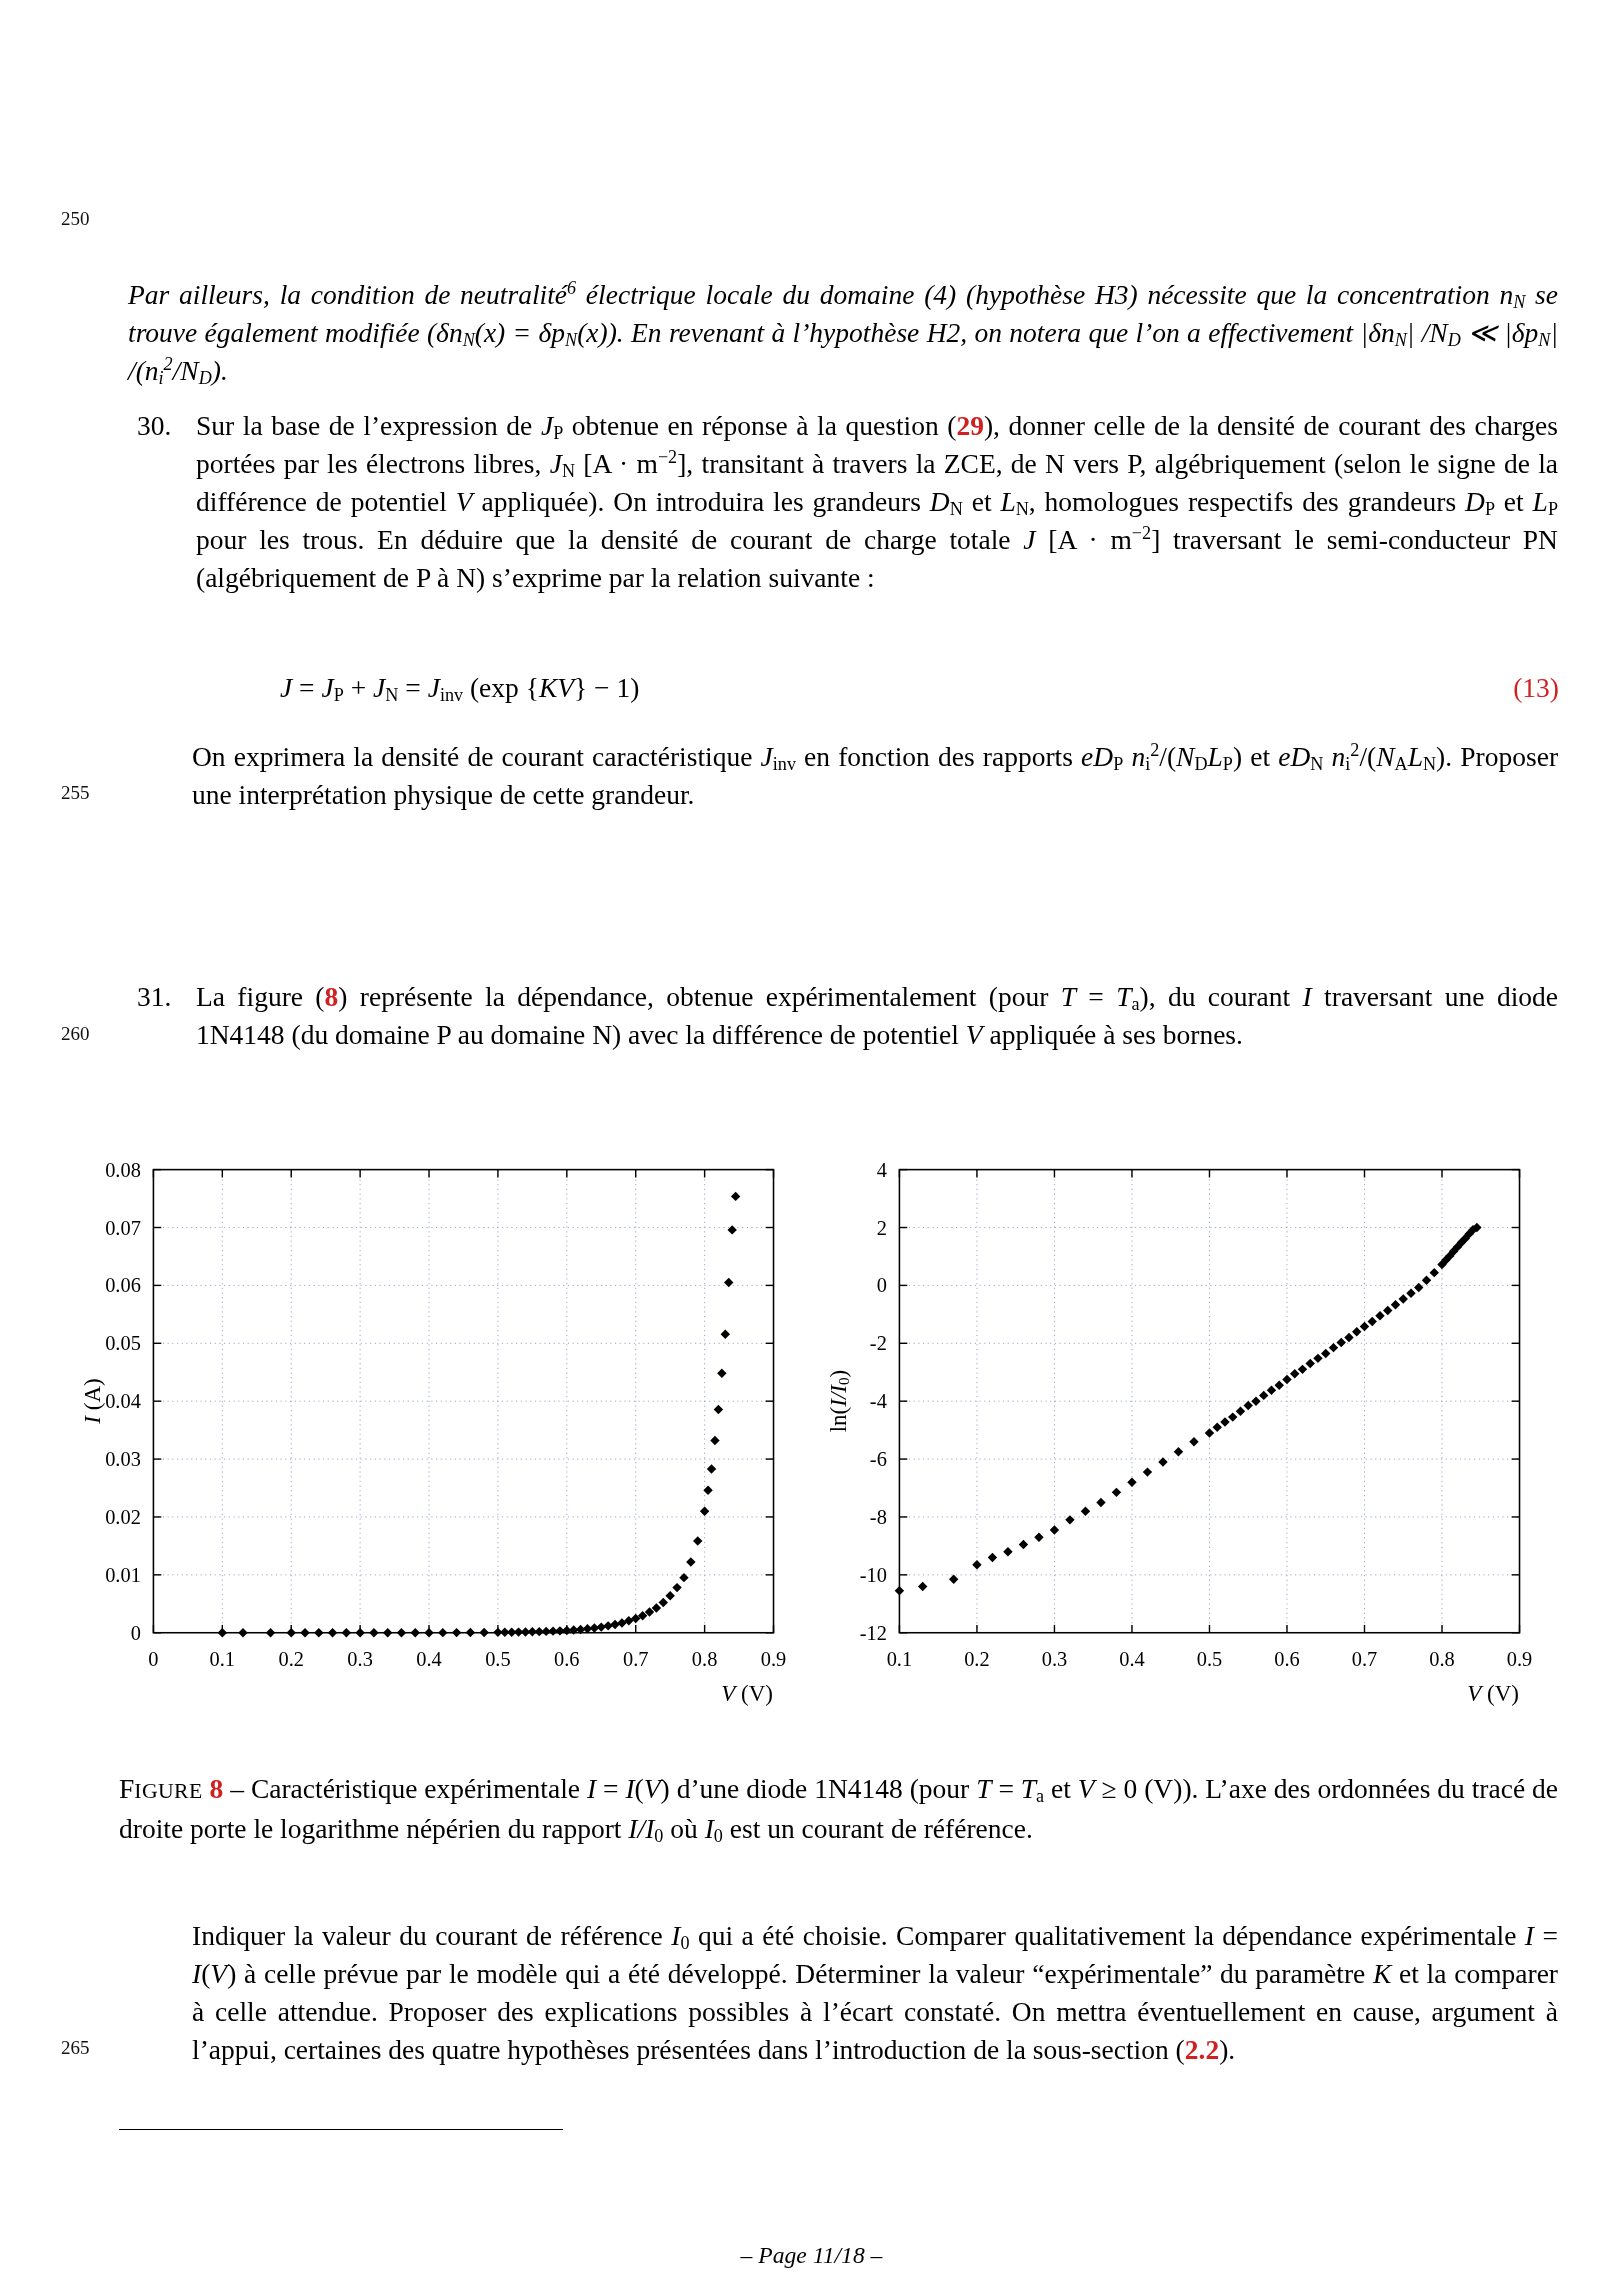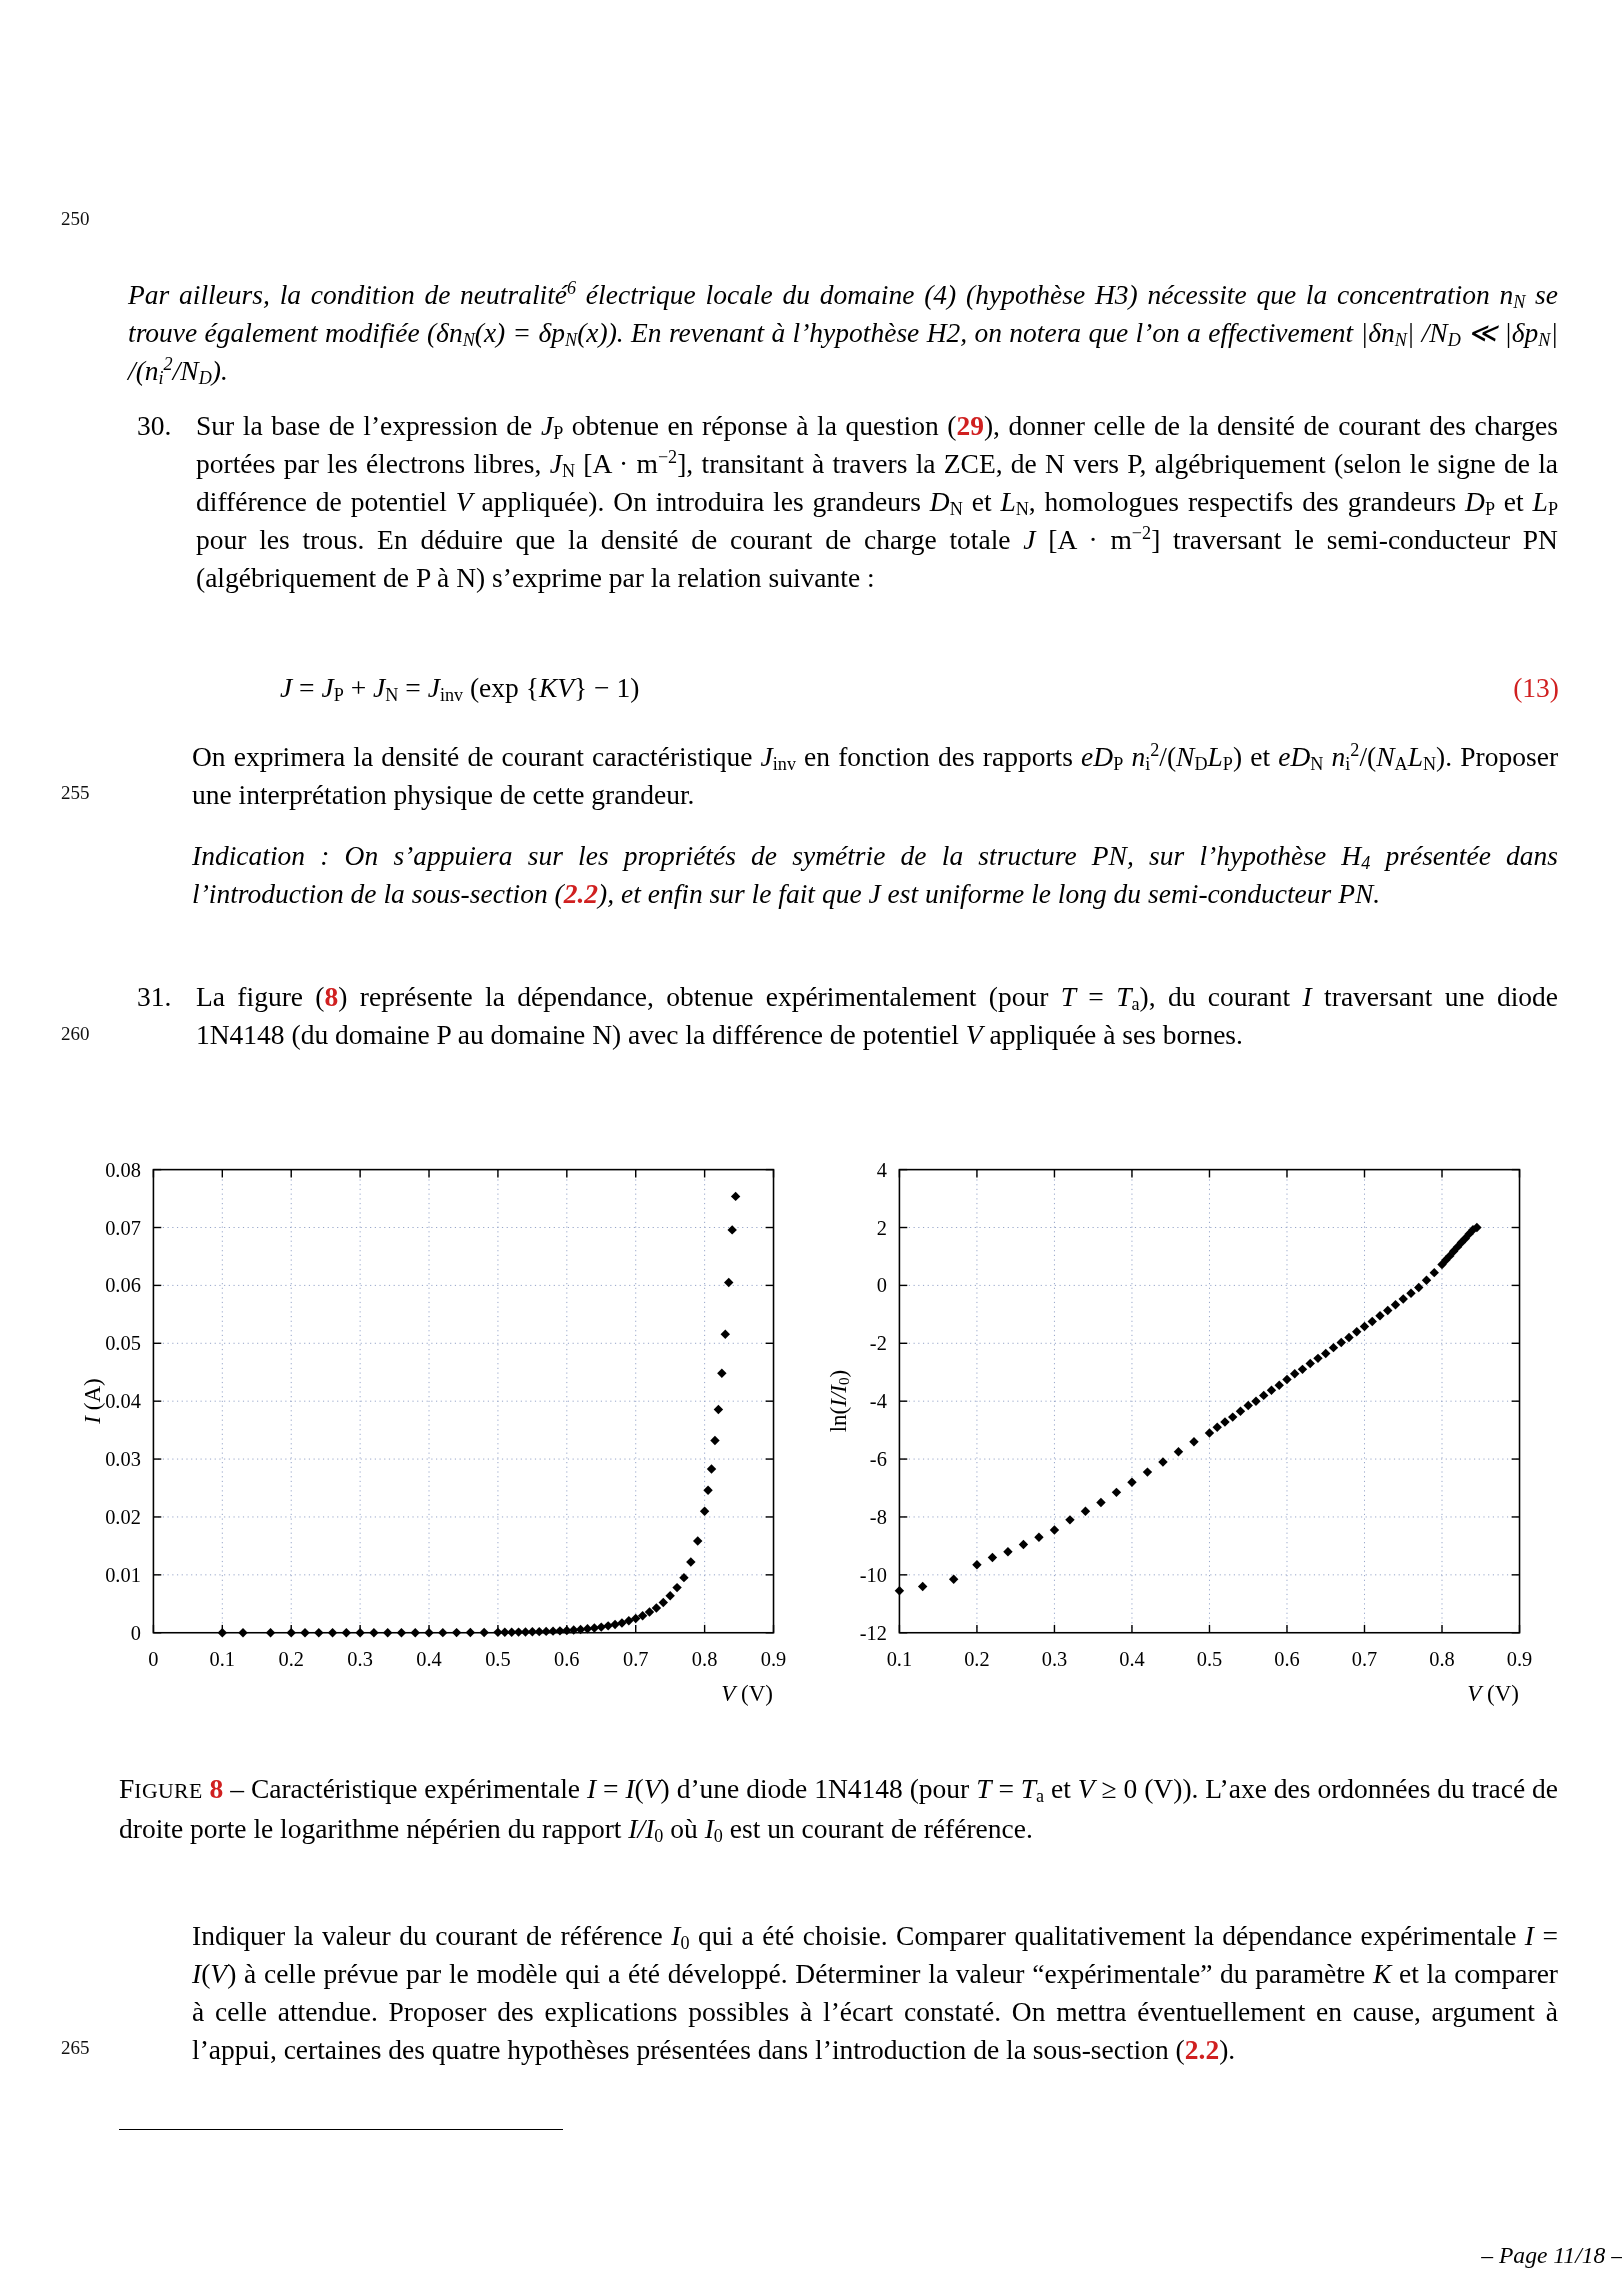--- a/index.html
+++ b/index.html
@@ -27,21 +27,21 @@
           font-size:23px;white-space:nowrap}
   .grid-line{stroke:var(--grid-color,#8f9fc6);stroke-width:1.2;stroke-dasharray:1.5 4.5}
   .frame{fill:none;stroke:#000;stroke-width:2}
   .tick{stroke:#000;stroke-width:1.8}
   .ticklabel{font-family:"Liberation Serif",serif;font-size:26px;fill:#000}
   .marker{fill:#000;stroke:none}
   .caption{position:absolute;left:119px;width:1439px;text-align:justify;line-height:38px}
   .footnote-rule{position:absolute;left:119px;top:2129px;width:444px;border-top:1.6px solid #000}
   .footnote{position:absolute;left:119px;top:2142px;width:1439px;font-size:22px;line-height:30px;
             text-align:justify;text-indent:30px}
-  .footer{position:absolute;left:0;top:2242px;width:100%;text-align:right;font-style:italic;font-size:23.6px}
+  .footer{position:absolute;left:0;top:2242px;width:100%;text-align:center;font-style:italic;font-size:23.6px}
 </style>
 </head>
 <body>
 
 <div class="page">
 
   <div class="lineno" style="top:209px">250</div>
   <div class="lineno" style="top:783px">255</div>
   <div class="lineno" style="top:1024px">260</div>
   <div class="lineno" style="top:2038px">265</div>
@@ -54,21 +54,20 @@
     <div class="item-body">Sur la base de l’expression de <i>J</i><sub>P</sub> obtenue en réponse à la question (<r>29</r>), donner celle de la densité de courant des charges portées par les électrons libres, <i>J</i><sub>N</sub> [A · m<sup>−2</sup>], transitant à travers la ZCE, de N vers P, algébriquement (selon le signe de la différence de potentiel <i>V</i> appliquée). On introduira les grandeurs <i>D</i><sub>N</sub> et <i>L</i><sub>N</sub>, homologues respectifs des grandeurs <i>D</i><sub>P</sub> et <i>L</i><sub>P</sub> pour les trous. En déduire que la densité de courant de charge totale <i>J</i> [A · m<sup>−2</sup>] traversant le semi-conducteur PN (algébriquement de P à N) s’exprime par la relation suivante :</div>
   </div>
 
   <div class="equation-row" style="top:669px">
     <span class="eq-body"><i>J</i> = <i>J</i><sub>P</sub> + <i>J</i><sub>N</sub> = <i>J</i><sub>inv</sub> (exp {<i>KV</i>} − 1)</span>
     <span class="eq-tag">(13)</span>
   </div>
 
   <div class="block" style="top:738px;left:192px;width:1366px">On exprimera la densité de courant caractéristique <i>J</i><sub>inv</sub> en fonction des rapports <i>eD</i><sub>P</sub> <i>n</i><sub>i</sub><sup>2</sup>/(<i>N</i><sub>D</sub><i>L</i><sub>P</sub>) et <i>eD</i><sub>N</sub> <i>n</i><sub>i</sub><sup>2</sup>/(<i>N</i><sub>A</sub><i>L</i><sub>N</sub>). Proposer une interprétation physique de cette grandeur.</div>
 
-  <div class="block italic" style="top:837px;left:192px;width:1366px">Indication : On s’appuiera sur les propriétés de symétrie de la structure PN, sur l’hypothèse H<sub>4</sub> présentée dans l’introduction de la sous-section (<r>2.2</r>), et enfin sur le fait que J est uniforme le long du semi-conducteur PN.</div>
 
   <div class="block" style="top:978px;left:128px;width:1430px">
     <span class="item-num">31.</span>
     <div class="item-body">La figure (<r>8</r>) représente la dépendance, obtenue expérimentalement (pour <i>T</i> = <i>T</i><sub>a</sub>), du courant <i>I</i> traversant une diode 1N4148 (du domaine P au domaine N) avec la différence de potentiel <i>V</i> appliquée à ses bornes.</div>
   </div>
 
   <div class="figure">
     <div class="chart" style="left:0">
       <svg id="chart-svg-0" width="746" height="573" viewBox="0 0 950 730" style="font-size:35px">
           <line x1="202.77777777777777" y1="615" x2="202.77777777777777" y2="25" class="grid-line"></line>

